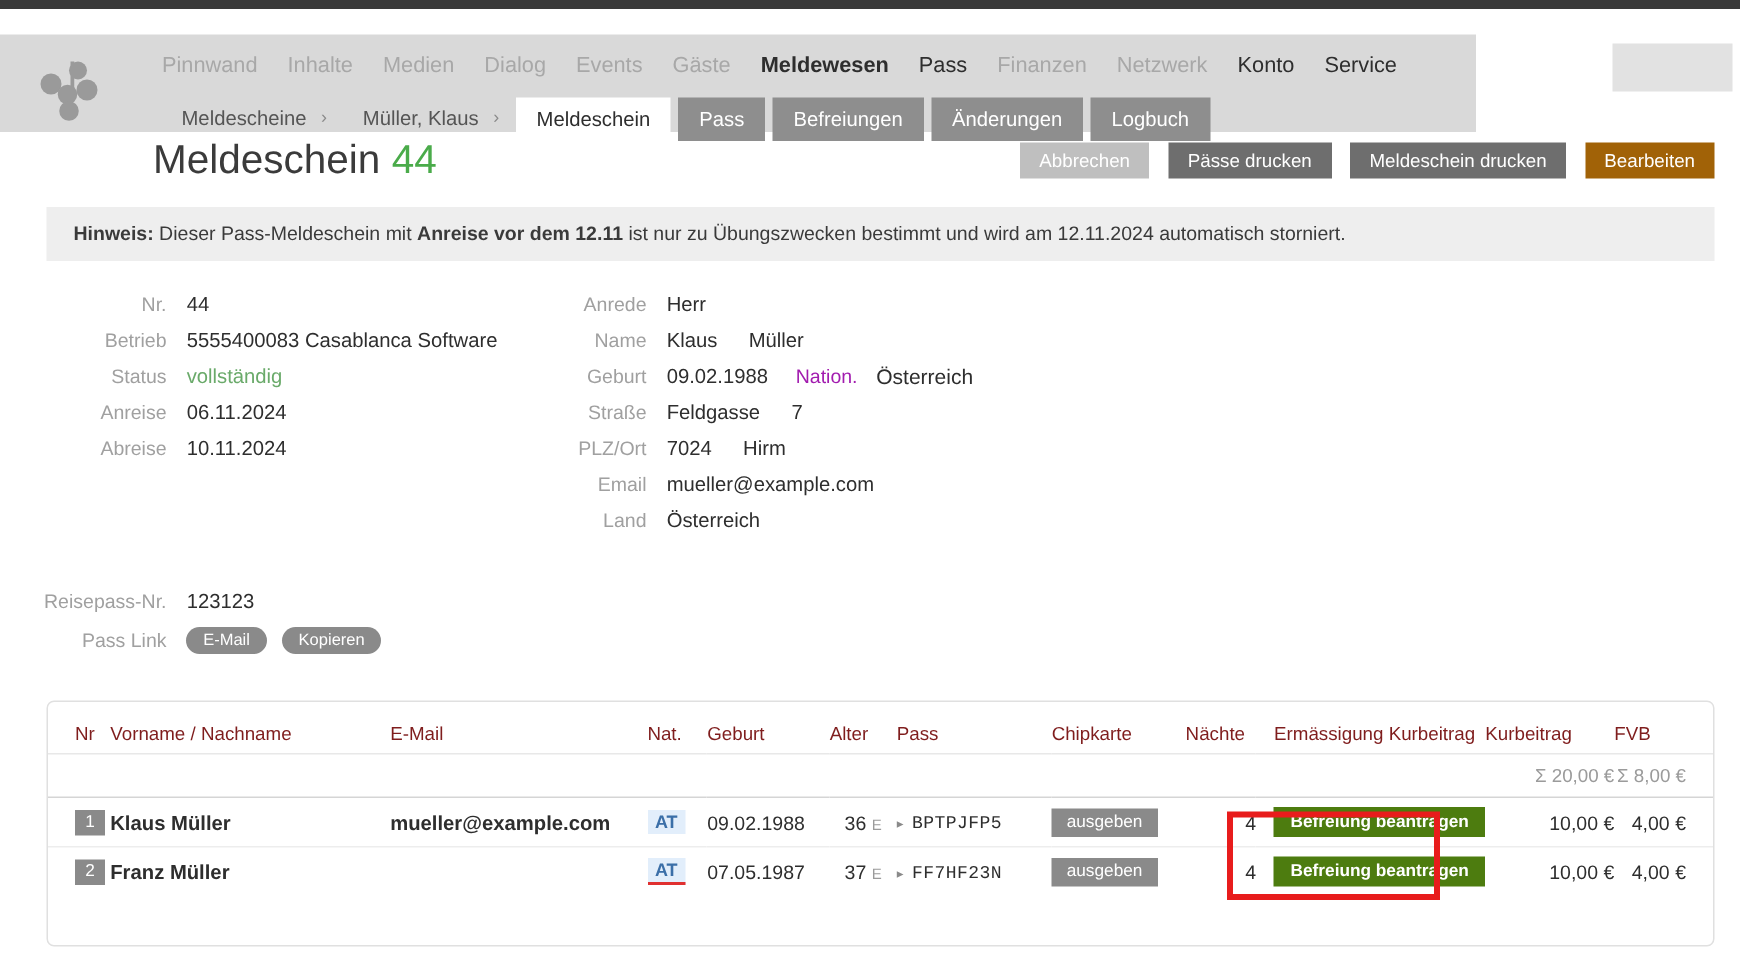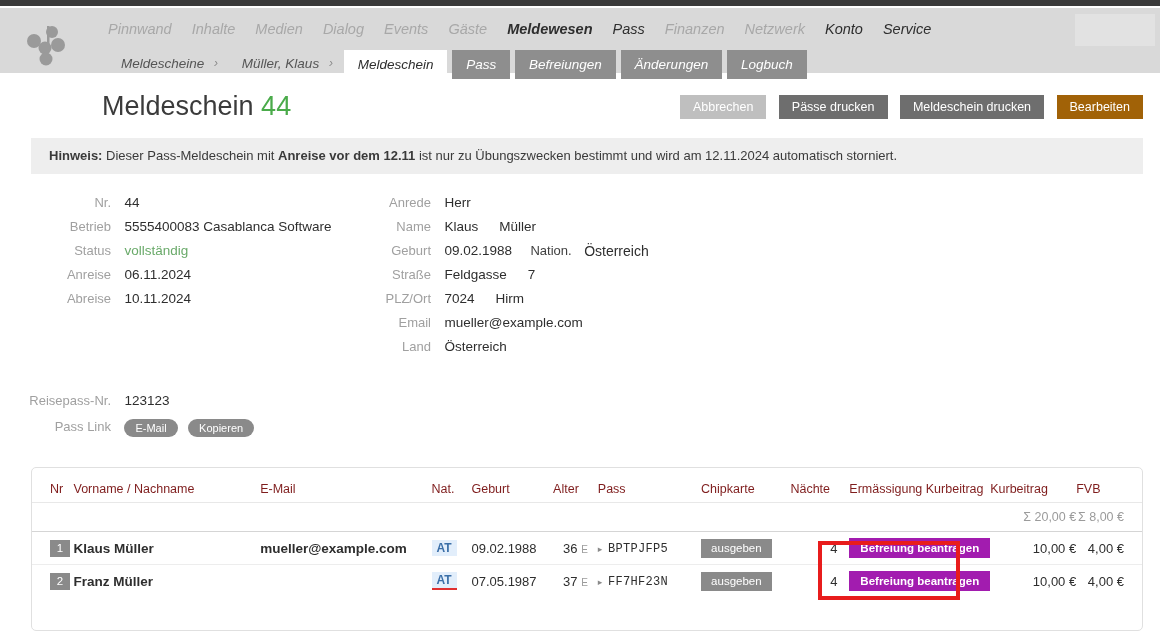--- a/index.html
+++ b/index.html
@@ -12,23 +12,22 @@
   }
 
   
   .topstrip {
     position: absolute; left: 0; top: 0; width: 1160px; height: 6px;
     background: #3a3a3a;
   }
 
   
   .header {
-    position: absolute; left: 0; top: 8px; width: 1160px; height: 65px;
+    position: absolute; left: 0; top: 23px; width: 984px; height: 65px;
     background: #d9d9d9;
-    font-style: italic;
   }
   .header-glow {
     position: absolute; left: 1075px; top: 6px; width: 80px; height: 32px;
     background: #e2e2e2;
   }
   .logo {
     position: absolute; left: 22px; top: 12px; width: 48px; height: 46px;
   }
 
   .mainnav {
@@ -139,21 +138,21 @@
   .fval {
     display: inline-block;
     color: #2e2e2e;
     font-size: 13.5px;
     vertical-align: top;
   }
   .fval.green { color: #6aaa6a; }
   .fval.big { font-size: 14px; }
   .fsub {
     display: inline-block;
-    color: #404040;
+    color: #a21caf;
     font-size: 13px;
     padding: 0 8px 0 14px;
     vertical-align: top;
   }
   .gap { display: inline-block; width: 12px; }
 
   .pill {
     display: inline-block;
     height: 18px; line-height: 18px;
     padding: 0 11px;
@@ -233,21 +232,21 @@
     padding: 0 10px;
     background: #8a8a8a;
     color: #fff;
     font-size: 11.5px;
     cursor: pointer;
   }
   .exbtn {
     display: inline-block;
     height: 20px; line-height: 20px;
     padding: 0 11px;
-    background: #a21caf;
+    background: #4d7c0f;
     color: #fff;
     font-size: 11.5px;
     font-weight: bold;
     cursor: pointer;
   }
   .money { font-size: 13px; }
 
   
   .highlight {
     position: absolute;

